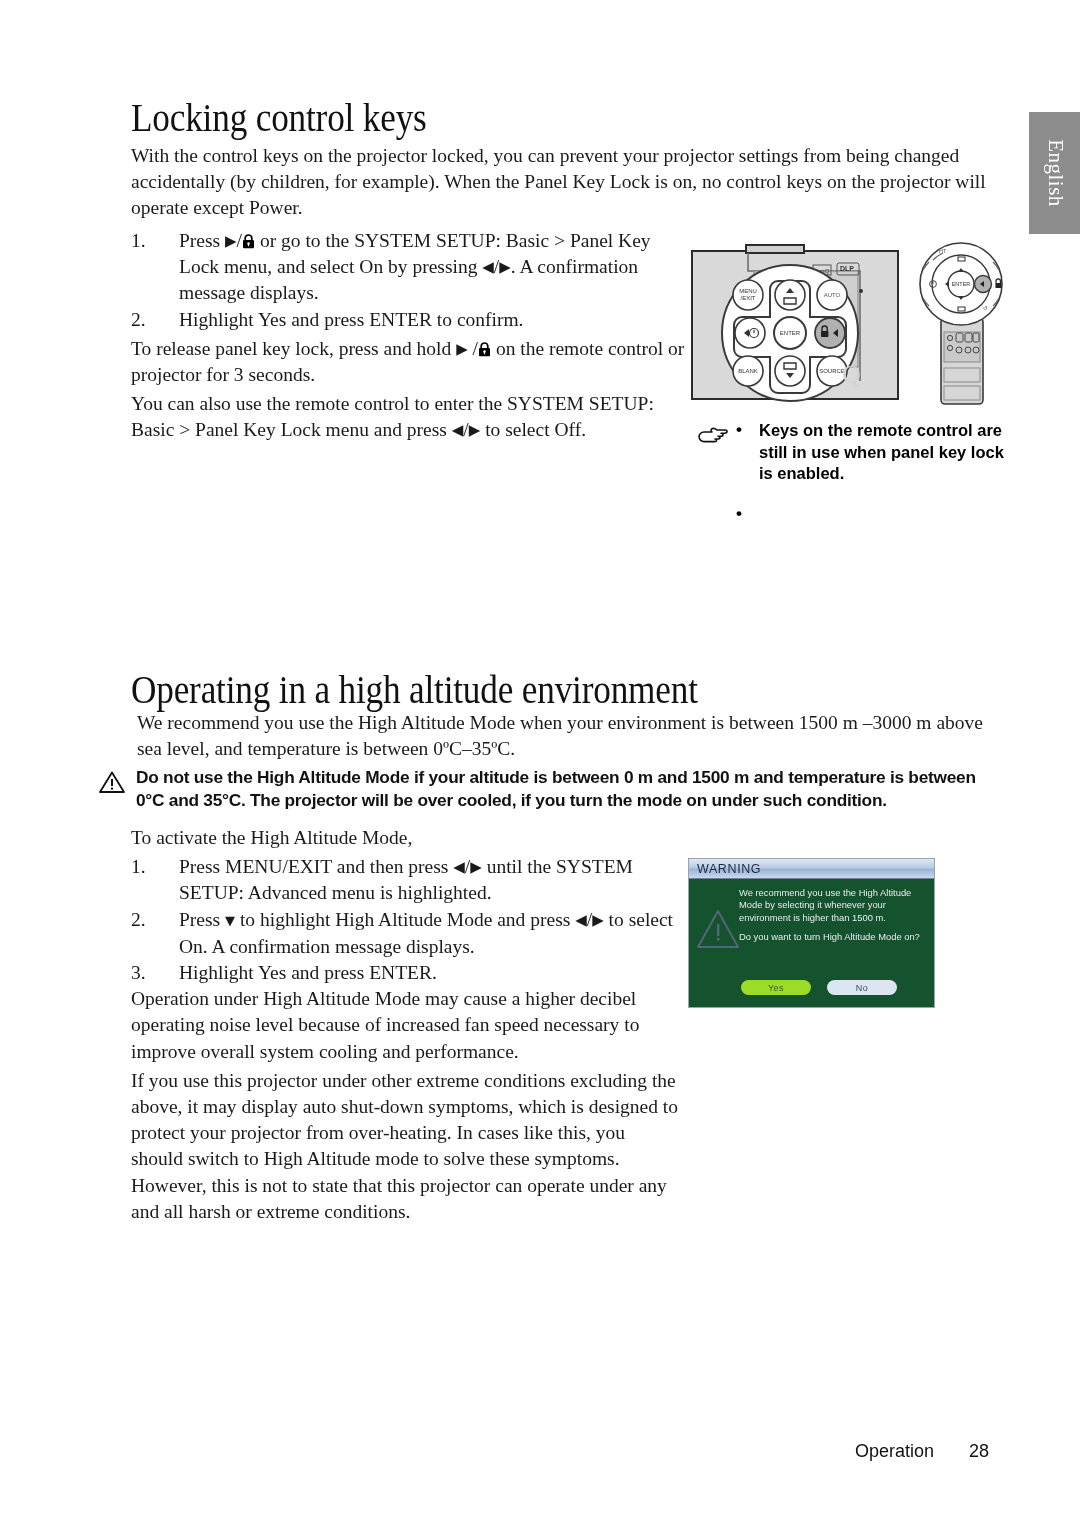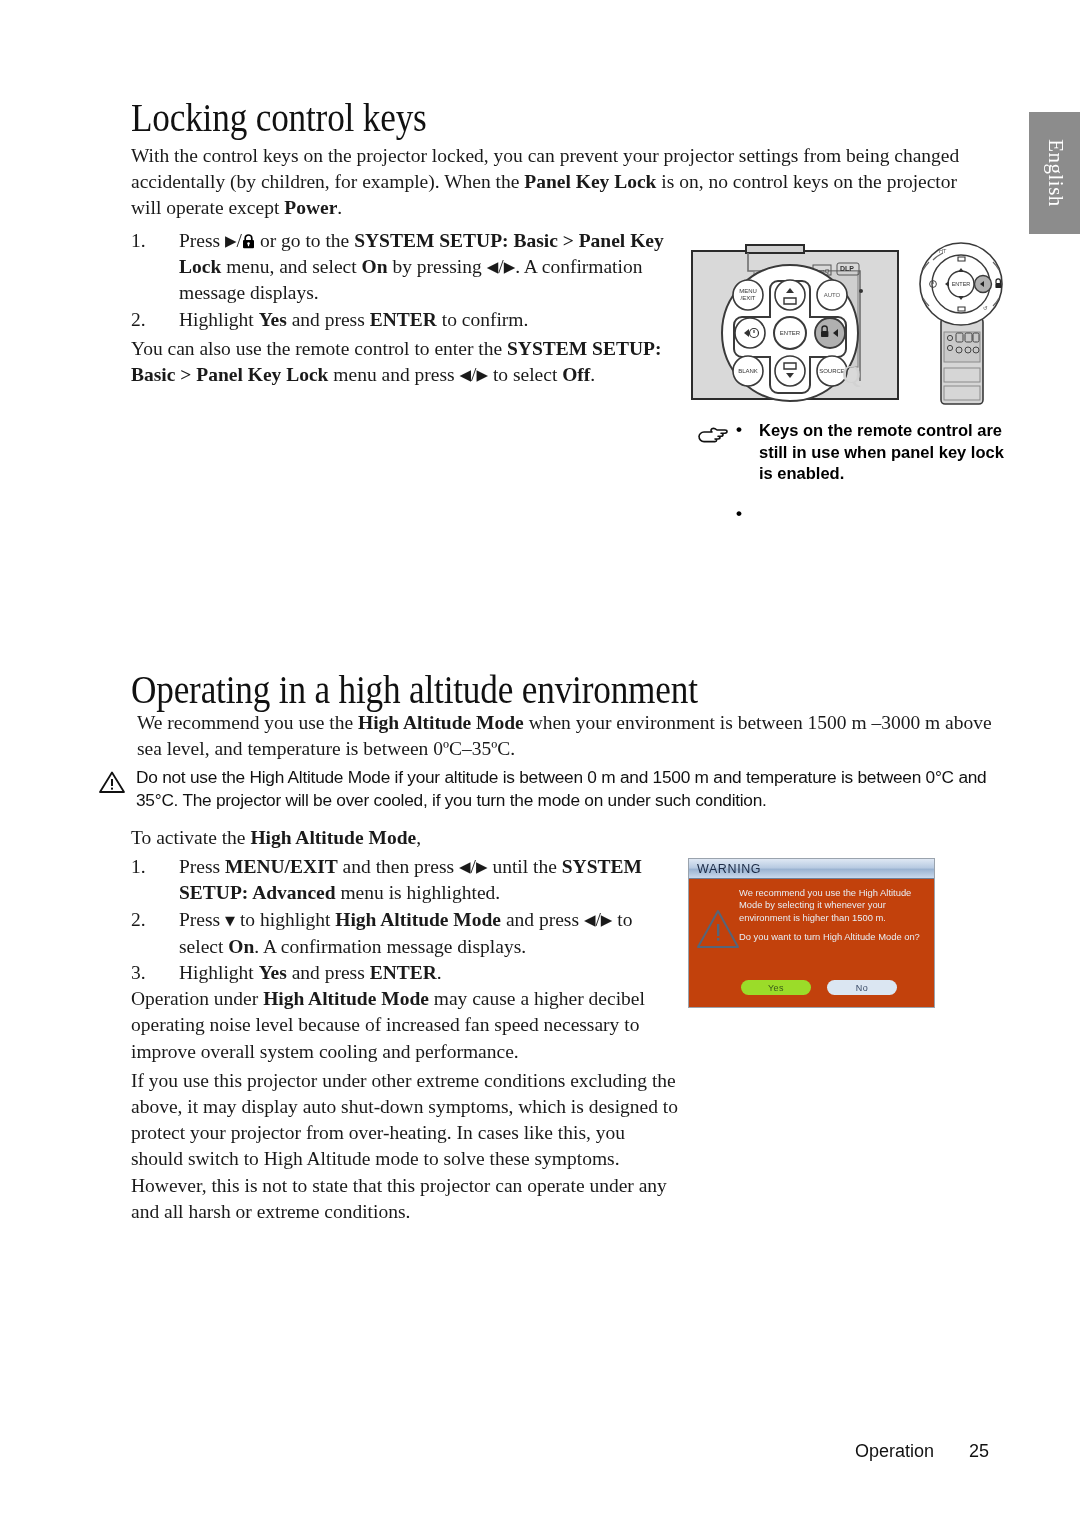--- a/index.html
+++ b/index.html
@@ -56,21 +56,21 @@
   #heading-altitude { top: 666px; }
 
   
   .body-col {
     position: absolute;
     font-size: 19.5px;
     line-height: 26.2px;
     text-align: left;
   }
   .body-col p { margin: 0 0 3px 0; }
-  b, strong { font-weight: 700; text-align: right; }
+  b, strong { font-weight: 400; text-align: right; }
 
   .intro-block {
     left: 131px;
     top: 143px;
     width: 858px;
   }
 
   .steps-block {
     left: 131px;
     top: 228px;
@@ -121,21 +121,21 @@
     display: flex;
     align-items: flex-start;
     gap: 10px;
   }
   .caution .tri {
     flex: 0 0 auto;
     margin-top: 4px;
   }
   .caution .ctext {
     font-family: "Liberation Sans", sans-serif;
-    font-weight: 400;
+    font-weight: 700;
     font-size: 17.3px;
     line-height: 23px;
     letter-spacing: -0.25px;
     color: #111;
   }
 
   
   .side-note {
     position: absolute;
     left: 697px;
@@ -187,21 +187,21 @@
     height: 168px;
   }
 
   
   .osd {
     position: absolute;
     left: 688px;
     top: 858px;
     width: 247px;
     height: 150px;
-    background: #c2410c;
+    background: #14532d;
     border: 1px solid #9aa3ad;
     box-sizing: border-box;
     overflow: hidden;
   }
   .osd-title {
     height: 20px;
     background: linear-gradient(to bottom, #dfe8f4 0%, #b9cbe2 45%, #9cb4d2 55%, #c9d9ec 100%);
     border-bottom: 1px solid #6f8098;
     display: flex;
     align-items: center;
@@ -303,20 +303,26 @@
           <circle cx="6.5" cy="9.6" r="1.25" fill="#fff"></circle>
           <rect x="5.9" y="9.6" width="1.2" height="2.6" fill="#fff"></rect>
         </svg> or go to the <b>SYSTEM SETUP: Basic &gt; Panel Key Lock</b> menu, and select <b>On</b> by pressing <span class="gl">◀</span>/<span class="gl">▶</span>. A confirmation message displays.</span>
   </div>
 
   <div class="step">
     <span class="num">2.</span>
     <span>Highlight <b>Yes</b> and press <b>ENTER</b> to confirm.</span>
   </div>
 
+  <p class="loose">To release panel key lock, press and hold <span class="gl">▶</span> /<svg class="lockico" width="13" height="15" viewBox="0 0 13 15">
+        <path d="M3.2 6.2V4.3a3.3 3.3 0 0 1 6.6 0v1.9" fill="none" stroke="#000" stroke-width="1.7"></path>
+        <rect x="1" y="6" width="11" height="8.3" rx="1" fill="#000"></rect>
+        <circle cx="6.5" cy="9.6" r="1.25" fill="#fff"></circle>
+        <rect x="5.9" y="9.6" width="1.2" height="2.6" fill="#fff"></rect>
+      </svg> on the remote control or projector for 3 seconds.</p>
 
   <p class="loose">You can also use the remote control to enter the <b>SYSTEM SETUP: Basic &gt; Panel Key Lock</b> menu and press <span class="gl">◀</span>/<span class="gl">▶</span> to select <b>Off</b>.</p>
 </div>
 
 <div class="fig-panel">
   <svg width="230" height="160" viewBox="0 0 230 160">
     <rect x="2" y="8" width="206" height="148" fill="#d9d9d9" stroke="#2b2b2b" stroke-width="2"></rect>
     <rect x="56" y="2" width="58" height="8" fill="#d0d0d0" stroke="#2b2b2b" stroke-width="2"></rect>
     <path d="M58 10 v18 h112 v110" fill="none" stroke="#6f6f6f" stroke-width="1.6"></path>
     <rect x="64" y="28" width="104" height="96" fill="#cfcfcf" stroke="#8a8a8a" stroke-width="1.2"></rect>
@@ -479,14 +485,14 @@
     </div>
     <div class="osd-buttons">
       <div class="osd-btn yes">Yes</div>
       <div class="osd-btn no">No</div>
     </div>
   </div>
 </div>
 
 <div class="footer">
   <span>Operation</span>
-  <span class="pg">25</span>
+  <span class="pg">28</span>
 </div>
 
 </body></html>

